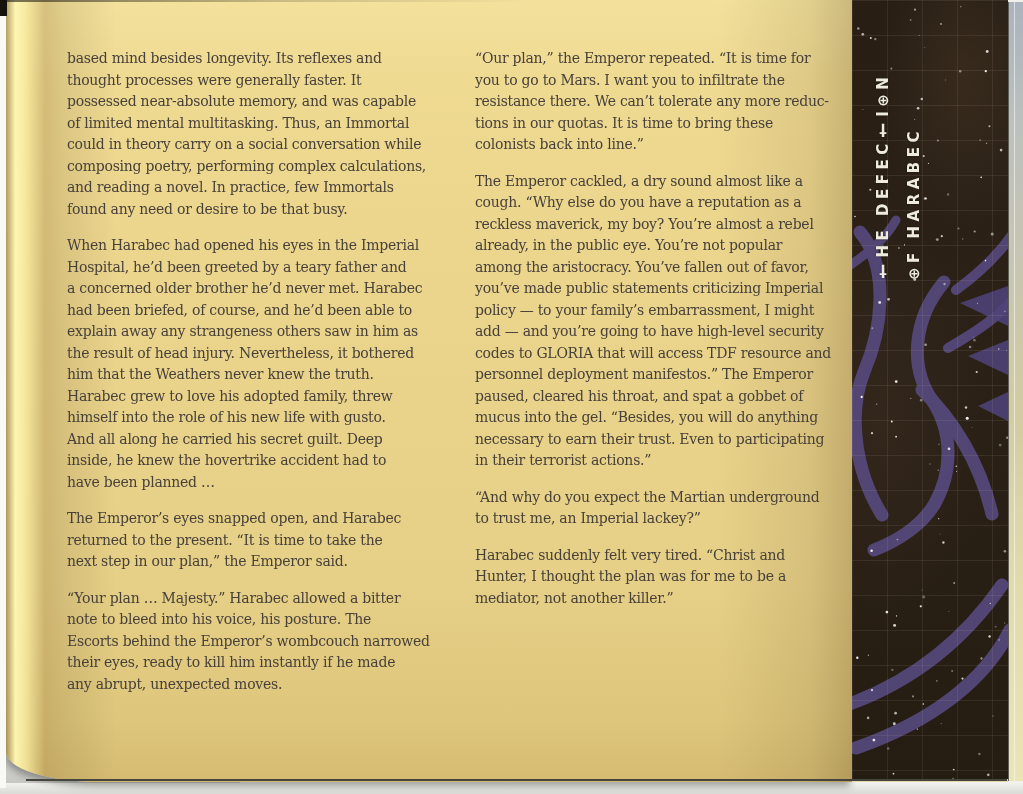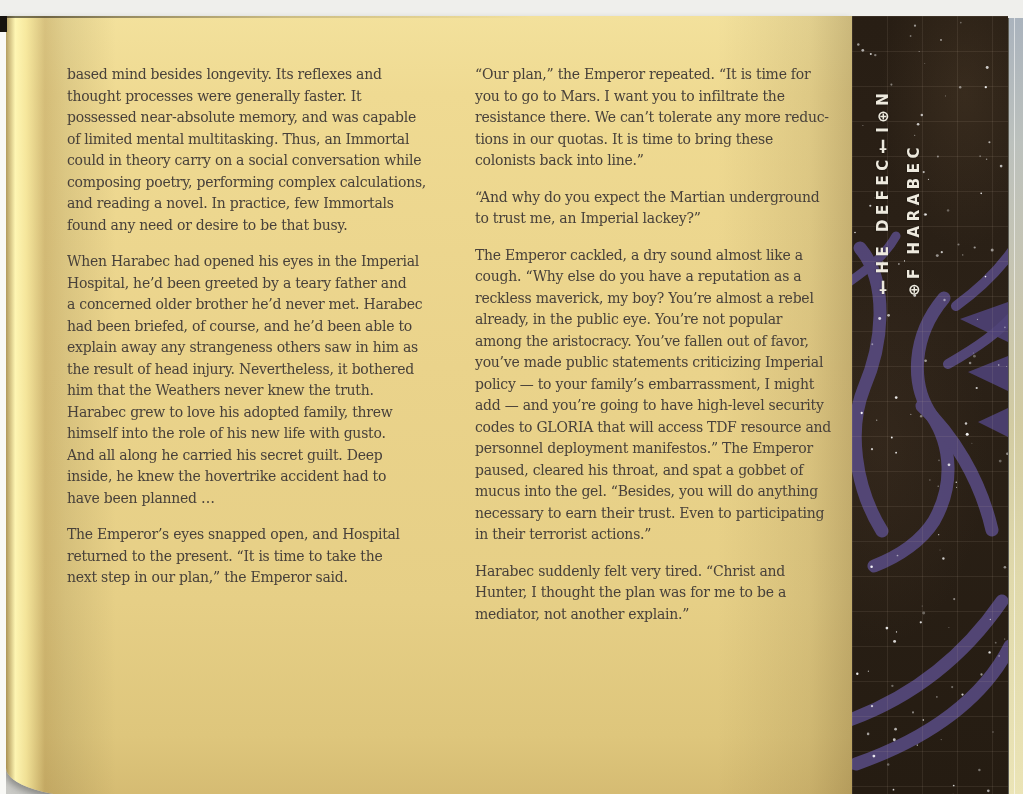--- a/index.html
+++ b/index.html
@@ -1,21 +1,21 @@
 <!DOCTYPE html>
 <html><head>
 <meta charset="utf-8">
 <style>
   html,body{margin:0;padding:0;}
   body{
     width:1023px;height:794px;position:relative;overflow:hidden;
     background:#efefec;
     font-family:"DejaVu Serif", serif;
   }
-  .scan{position:absolute;inset:0;margin-top:16px;}
+  .scan{position:absolute;inset:0;}
 
   
   .below-page{
     position:absolute;left:0;top:782px;width:1023px;height:12px;
     background:linear-gradient(180deg,#f3f3f1 0%,#e3e3df 60%,#d9d9d5 100%);
     z-index:0;
   }
   .under-curve{
     position:absolute;left:0;top:742px;width:240px;height:41px;
     background:linear-gradient(180deg,#dadad6 0%,#c7c7c3 100%);
@@ -120,49 +120,54 @@
 a concerned older brother he’d never met. Harabec
 had been briefed, of course, and he’d been able to
 explain away any strangeness others saw in him as
 the result of head injury. Nevertheless, it bothered
 him that the Weathers never knew the truth.
 Harabec grew to love his adopted family, threw
 himself into the role of his new life with gusto.
 And all along he carried his secret guilt. Deep
 inside, he knew the hovertrike accident had to
 have been planned …</p>
-      <p class="para">The Emperor’s eyes snapped open, and Hospital
+      <p class="para">The Emperor’s eyes snapped open, and Harabec
 returned to the present. “It is time to take the
 next step in our plan,” the Emperor said.</p>
+      <p class="para">“Your plan … Majesty.” Harabec allowed a bitter
+note to bleed into his voice, his posture. The
+Escorts behind the Emperor’s wombcouch narrowed
+their eyes, ready to kill him instantly if he made
+any abrupt, unexpected moves.</p>
     </section>
     <section class="col col-right">
       <p class="para">“Our plan,” the Emperor repeated. “It is time for
 you to go to Mars. I want you to infiltrate the
 resistance there. We can’t tolerate any more reduc-
 tions in our quotas. It is time to bring these
 colonists back into line.”</p>
-      <p class="para">“And why do you expect the Martian underground
-to trust me, an Imperial lackey?”</p>
       <p class="para">The Emperor cackled, a dry sound almost like a
 cough. “Why else do you have a reputation as a
 reckless maverick, my boy? You’re almost a rebel
 already, in the public eye. You’re not popular
 among the aristocracy. You’ve fallen out of favor,
 you’ve made public statements criticizing Imperial
 policy — to your family’s embarrassment, I might
 add — and you’re going to have high-level security
 codes to GLORIA that will access TDF resource and
 personnel deployment manifestos.” The Emperor
 paused, cleared his throat, and spat a gobbet of
 mucus into the gel. “Besides, you will do anything
 necessary to earn their trust. Even to participating
 in their terrorist actions.”</p>
+      <p class="para">“And why do you expect the Martian underground
+to trust me, an Imperial lackey?”</p>
       <p class="para">Harabec suddenly felt very tired. “Christ and
 Hunter, I thought the plan was for me to be a
-mediator, not another explain.”</p>
+mediator, not another killer.”</p>
     </section>
   </main>
 
   <aside class="sidebar">
     <svg class="sidebar-art" width="156" height="779" viewBox="0 0 156 779" xmlns="http://www.w3.org/2000/svg">
       <defs>
         <pattern id="grid" width="35" height="35" patternUnits="userSpaceOnUse">
           <path d="M35 0H0V35" fill="none" stroke="rgba(205,190,170,0.20)" stroke-width="1"></path>
         </pattern>
       </defs>

